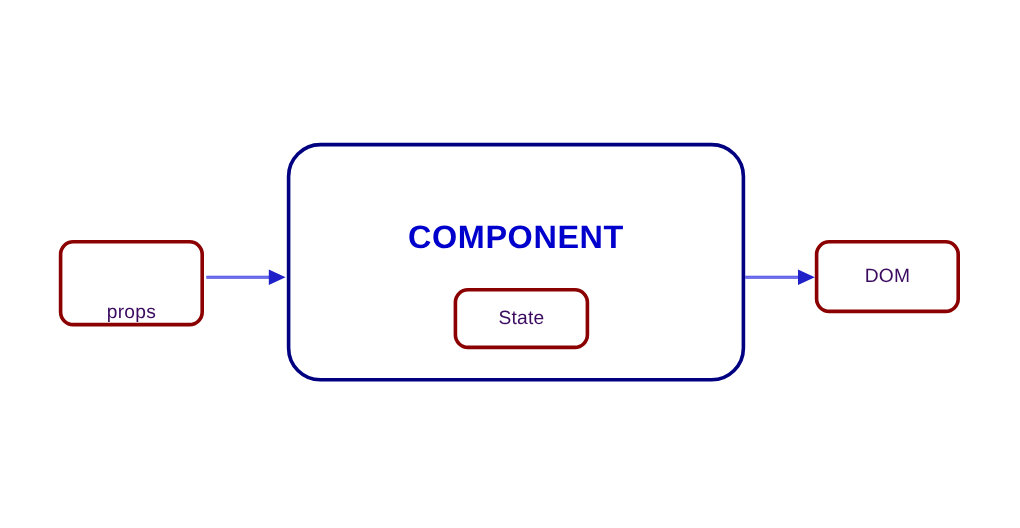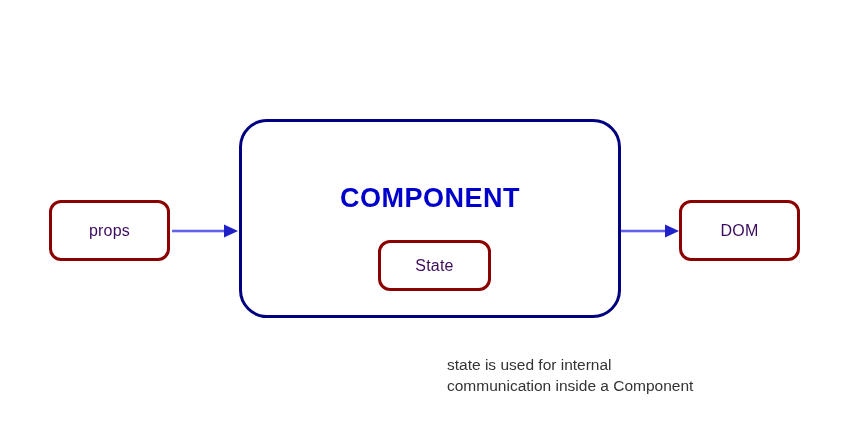--- a/index.html
+++ b/index.html
@@ -39,21 +39,22 @@
     color: #3B0B60;
     letter-spacing: 0.2px;
     line-height: 1;
   }
 
   
   #props-box {
     left: 49px;
     top: 200px;
     width: 121px;
-    height: 61px;
+    height: 72px;
+    align-items: flex-end;
   }
 
   
   #dom-box {
     left: 679px;
     top: 200px;
     width: 121px;
     height: 61px;
   }
 
@@ -151,16 +152,14 @@
       <line x1="2" y1="10" x2="48" y2="10" stroke="#4a4ad6" stroke-width="2.4"></line>
       <line x1="2" y1="10" x2="48" y2="10" stroke="#7b7bff" stroke-width="1.1"></line>
       <polygon points="46,3.5 60,10 46,16.5" fill="#2020c8"></polygon>
     </svg>
   </div>
 
   <div id="dom-box" class="node node-red">
     <span class="node-label-small">DOM</span>
   </div>
 
-  <div id="caption">state is used for internal
-communication inside a Component</div>
 
 </div>
 
 </body></html>

